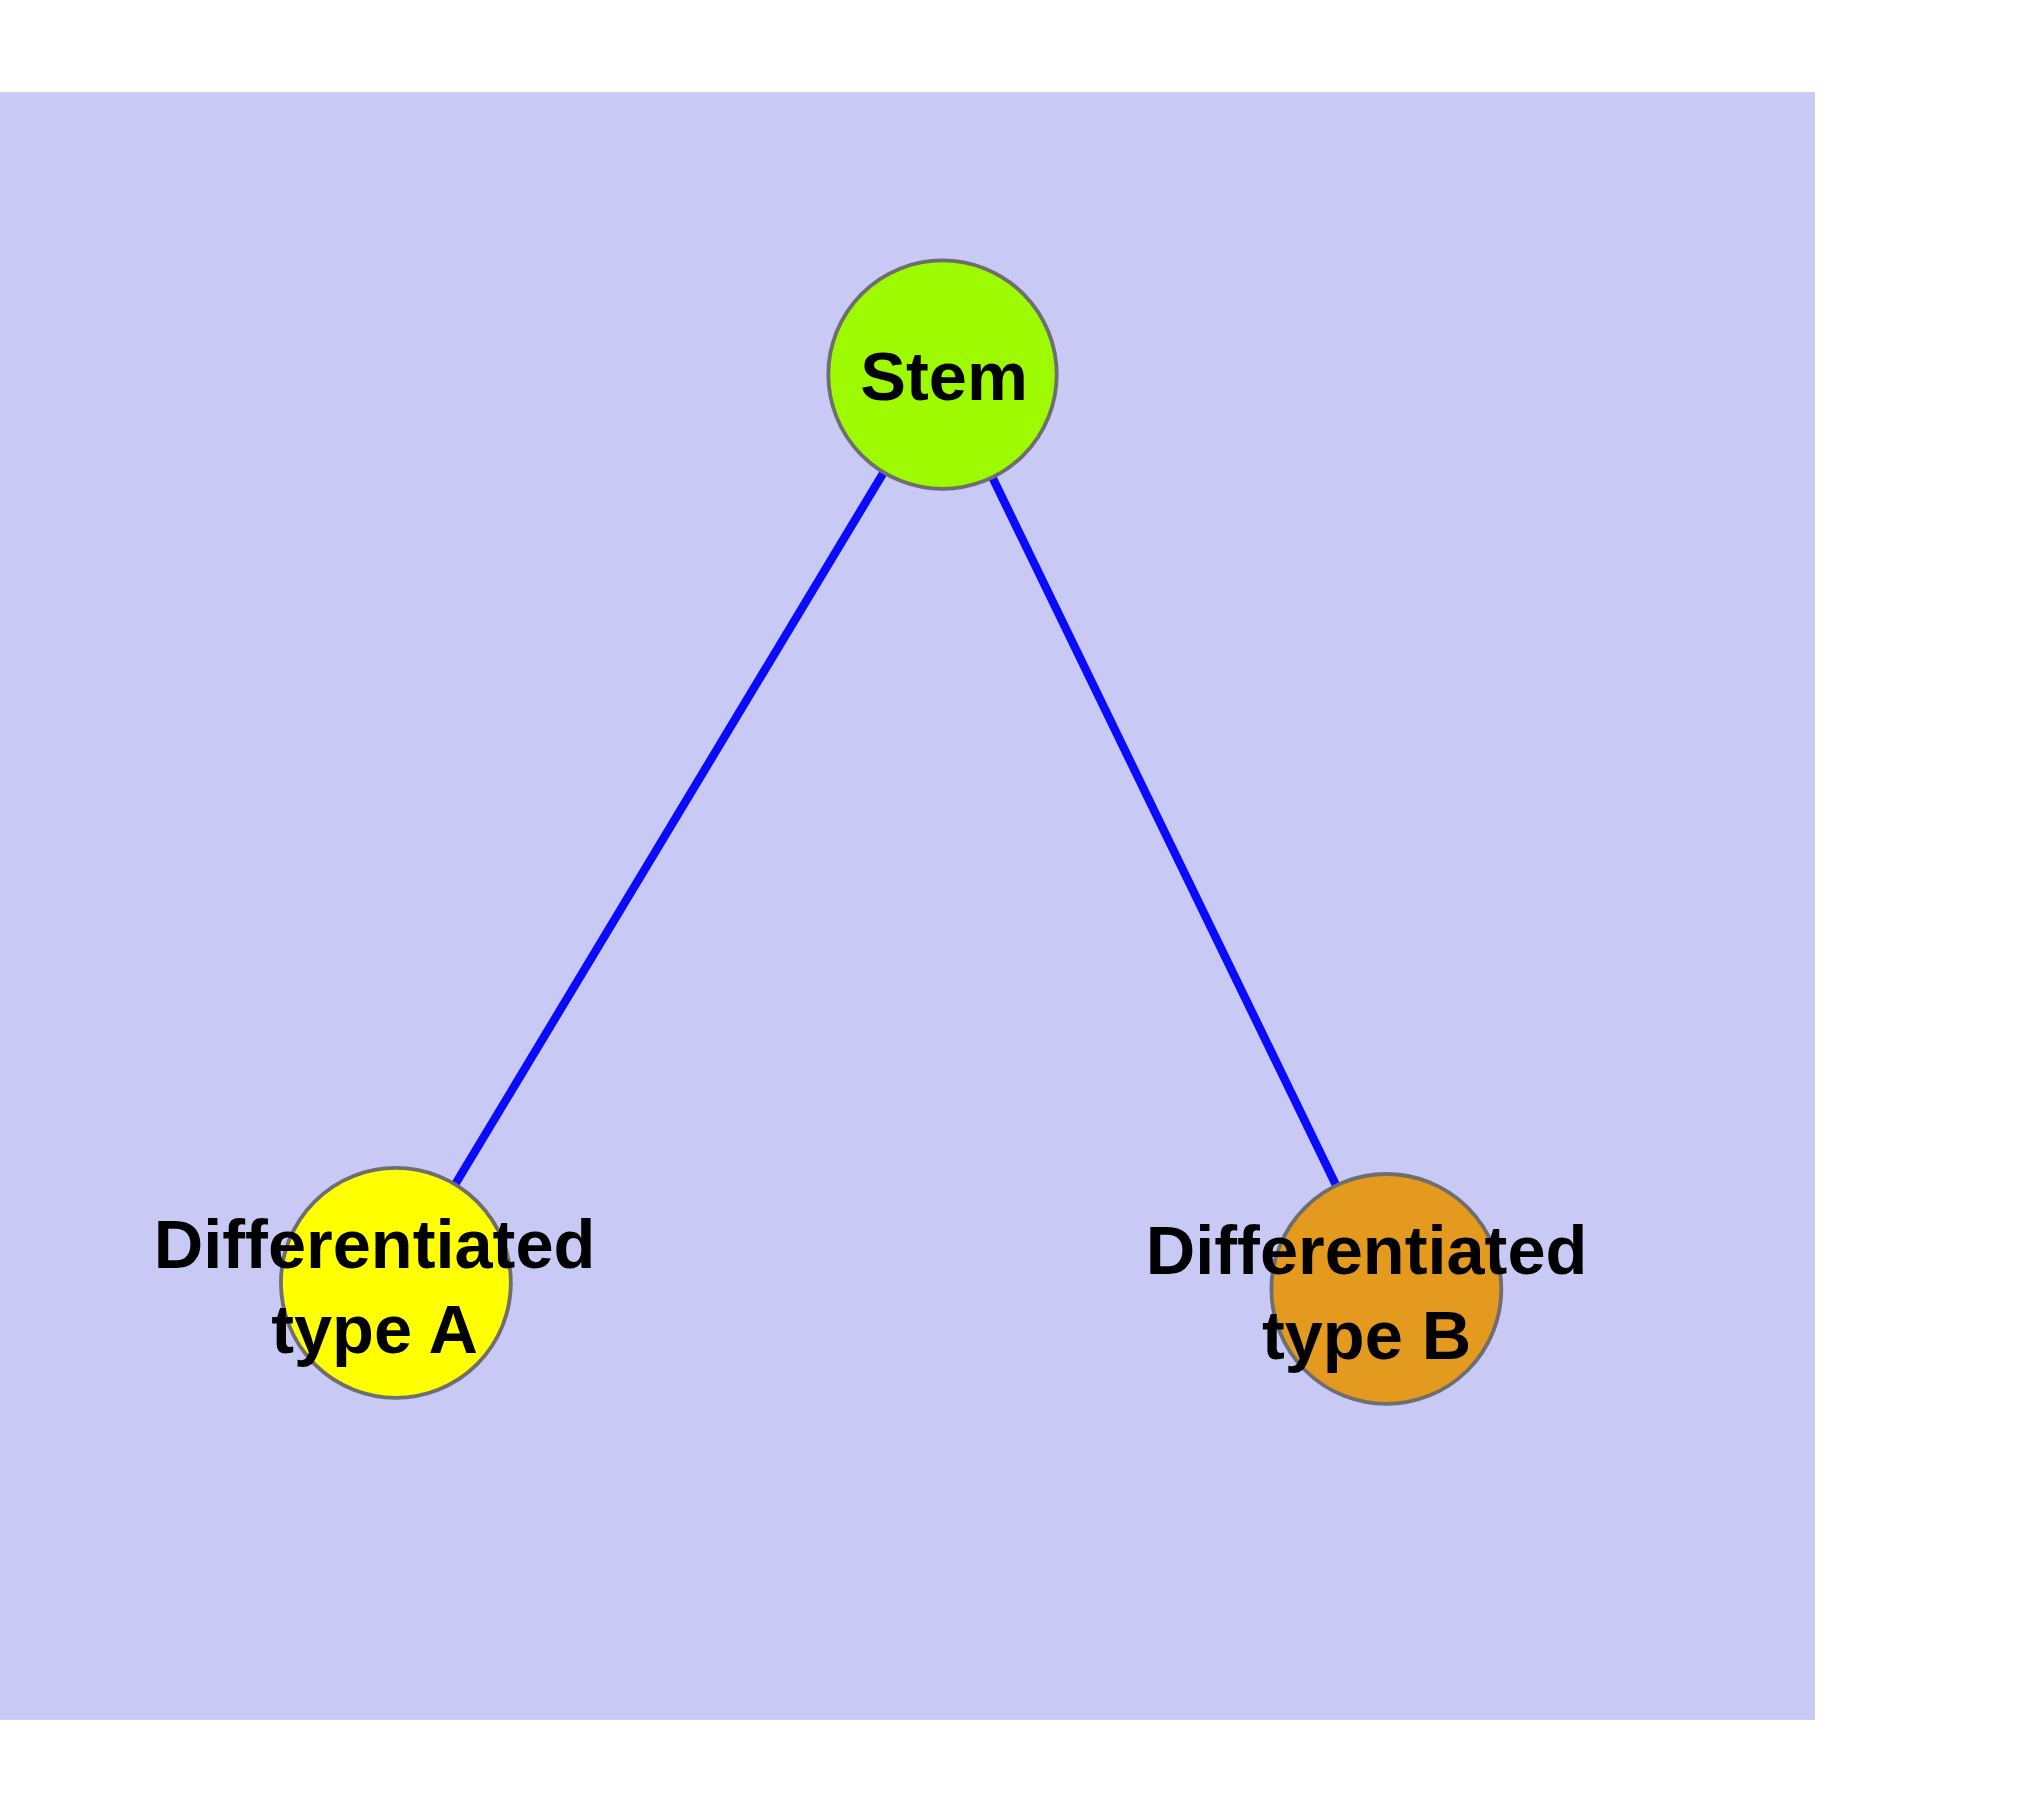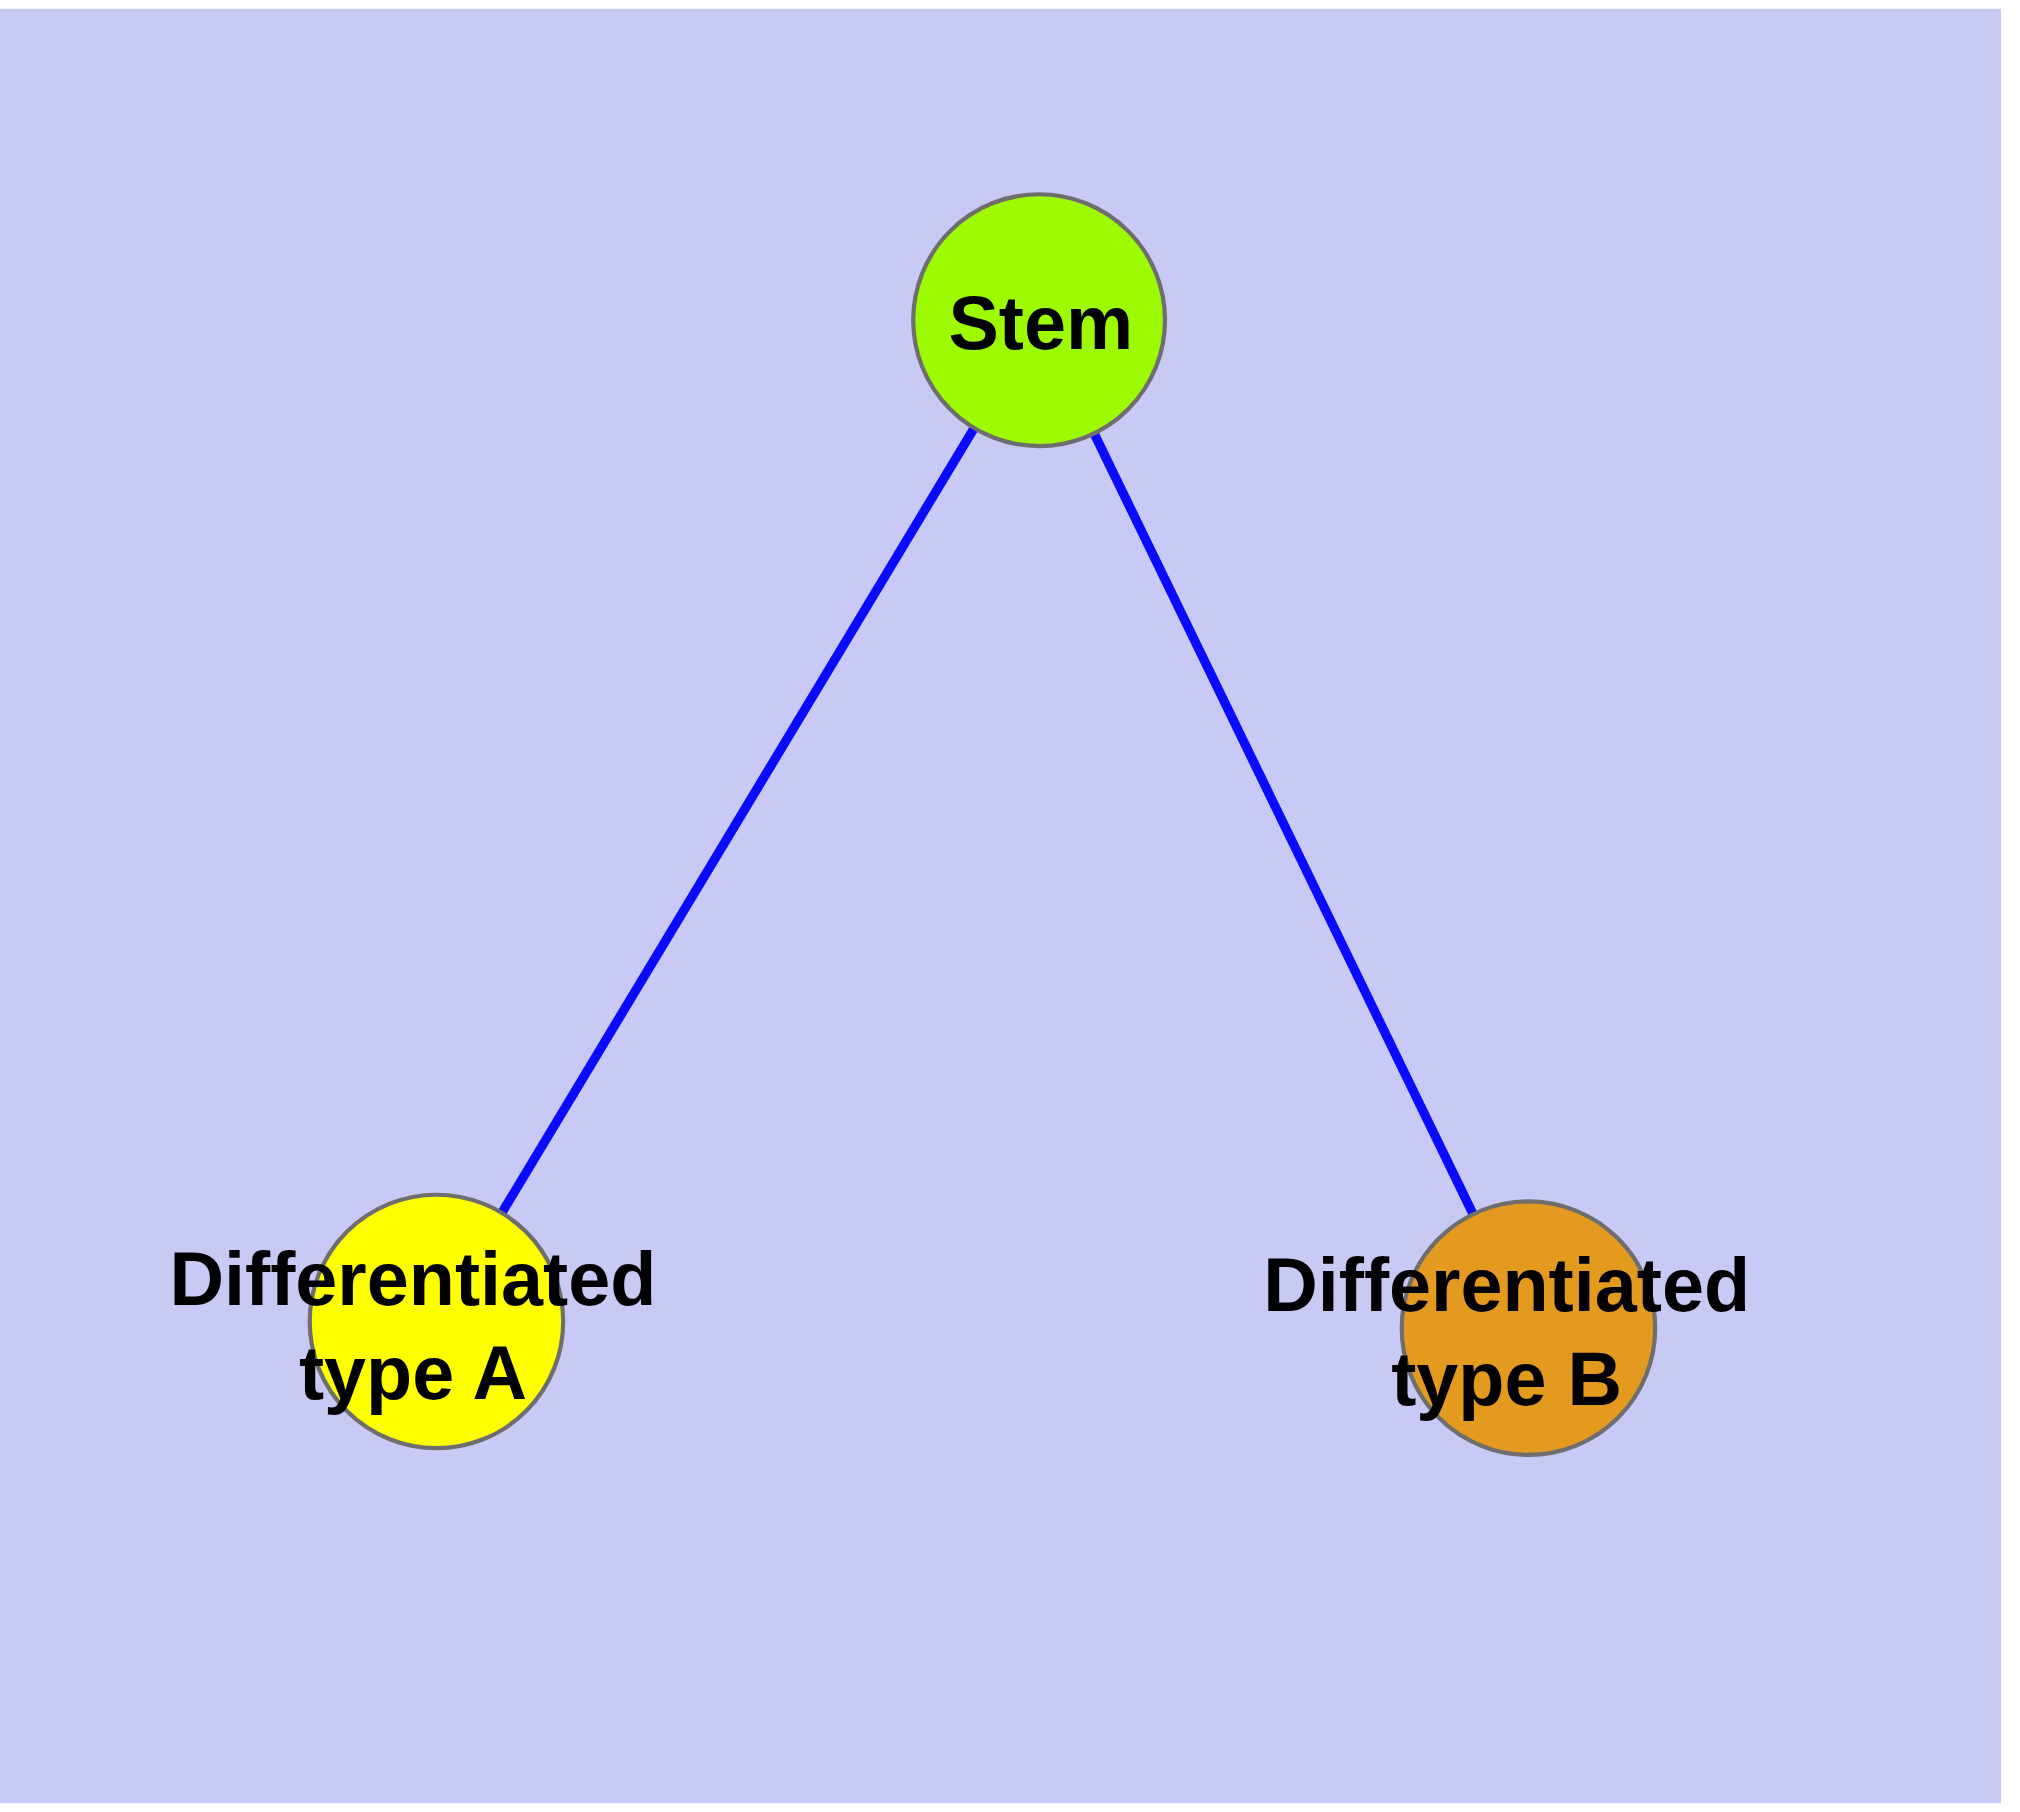--- a/index.html
+++ b/index.html
@@ -1,21 +1,21 @@
 <!DOCTYPE html>
 <html style="font-size:13.6px"><head>
 <meta charset="utf-8">
 <style>
   html, body {
     margin: 0;
     padding: 0;
   }
   .canvas {
     position: relative;
-    width: 2001px;
+    width: 1815px;
     height: 1812px;
     overflow: hidden;
   }
   svg {
     display: block;
     width: 100%;
     height: 100%;
   }
   .node-label {
     font-family: "Liberation Sans", "DejaVu Sans", sans-serif;

